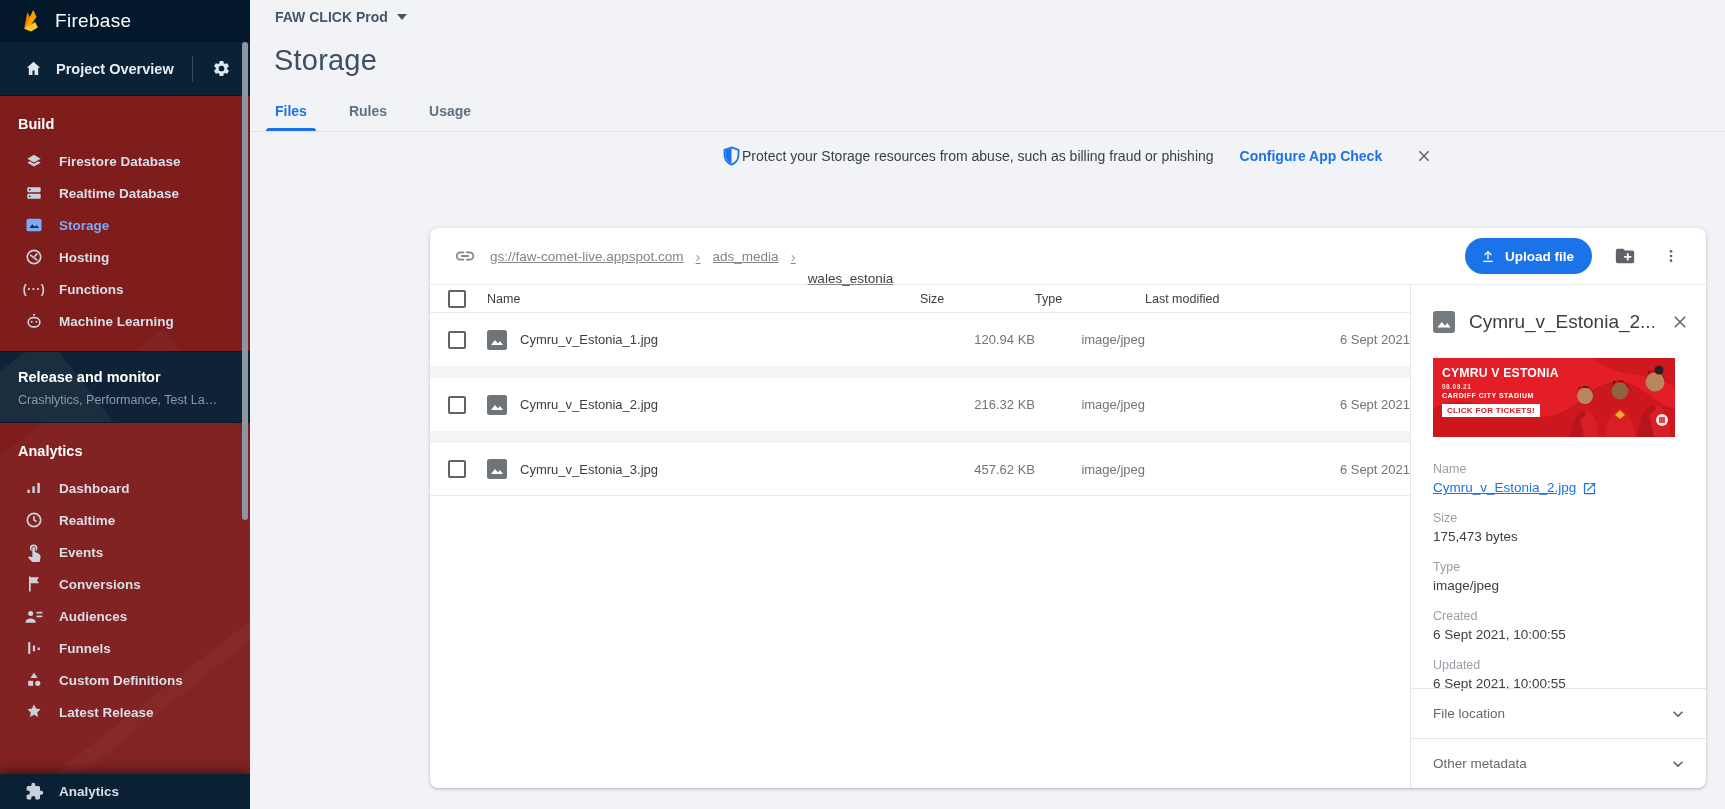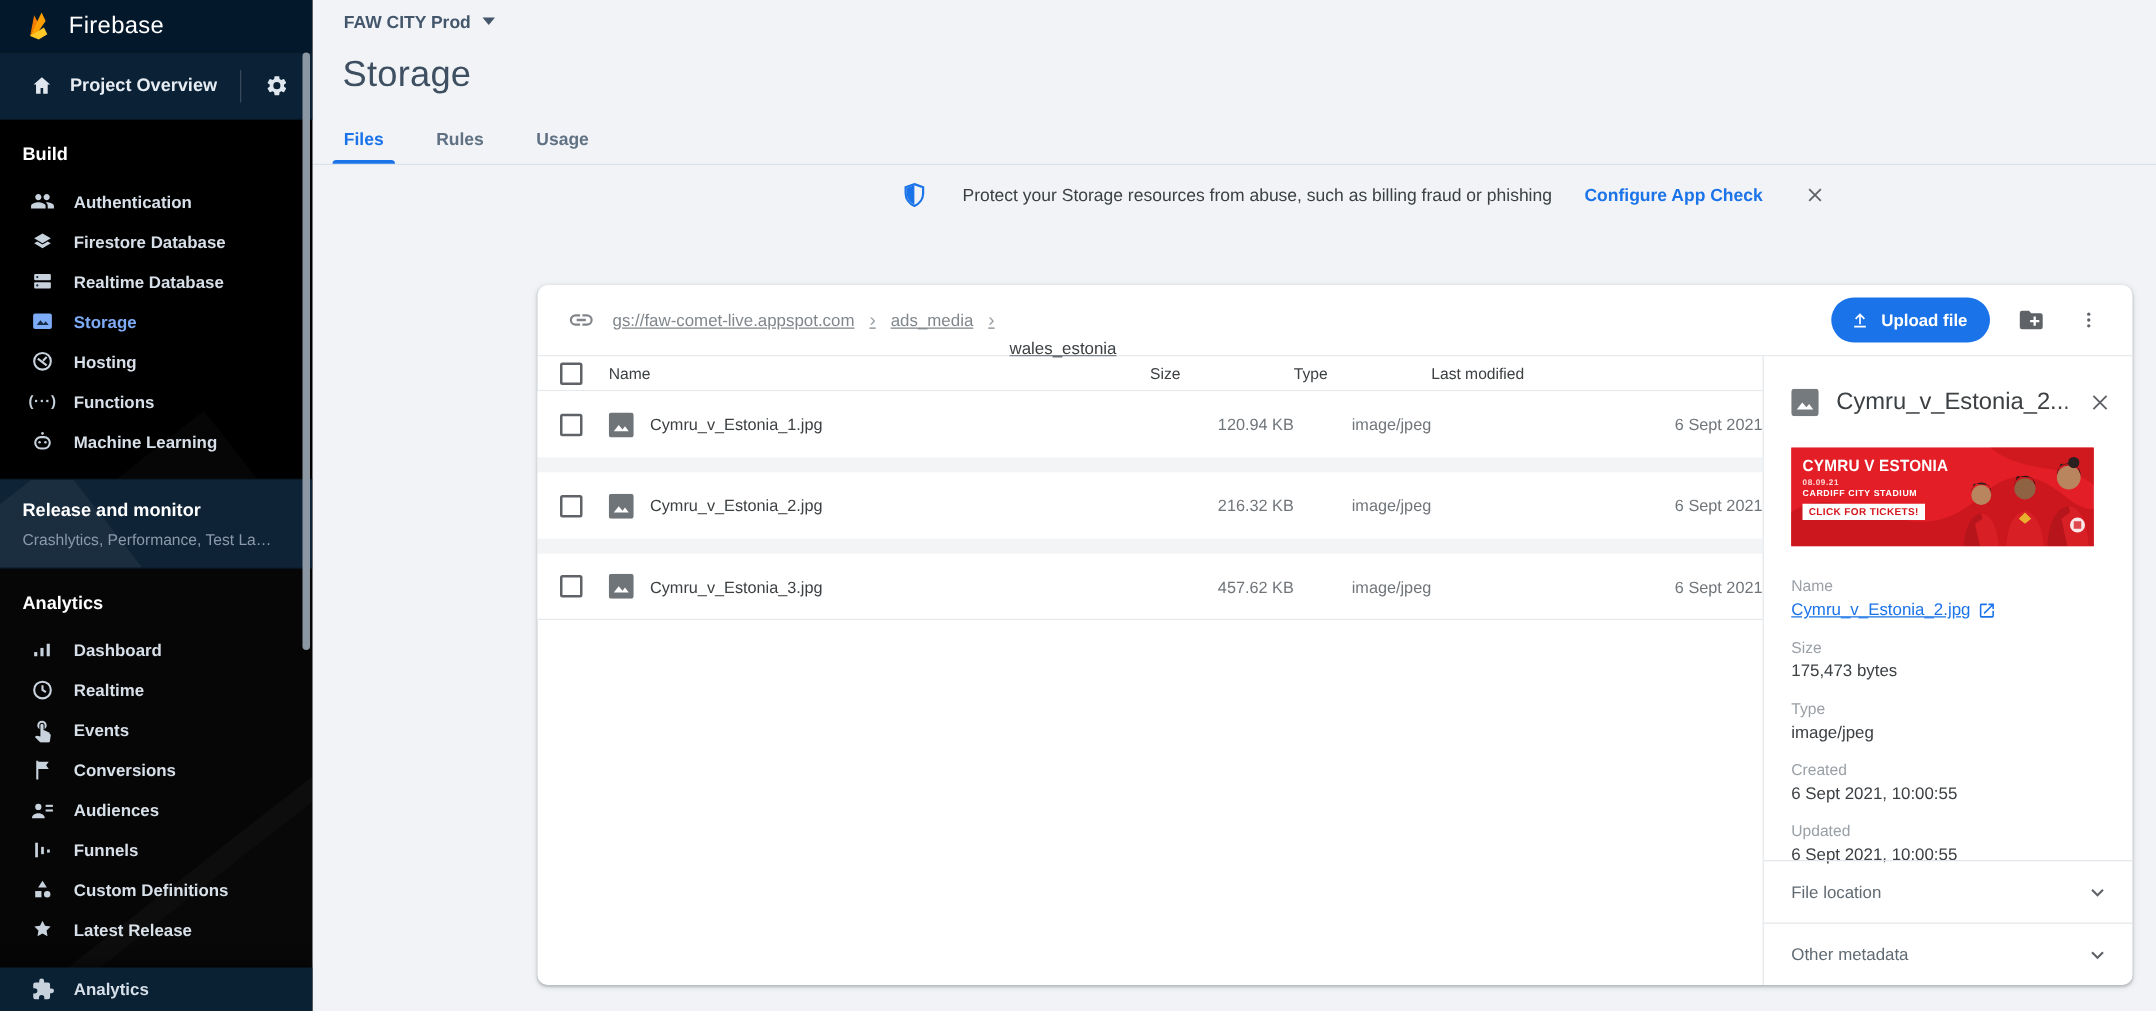--- a/index.html
+++ b/index.html
@@ -7,21 +7,21 @@
   body {
     position: relative; overflow: hidden;
     background: #f1f3f6;
     font-family: "Liberation Sans","DejaVu Sans",sans-serif;
     -webkit-font-smoothing: antialiased;
   }
   svg { display:block; }
   .clickable { cursor: pointer; }
 
   
-  .sidebar { position:absolute; left:0; top:0; width:250px; height:809px; background:#000000; overflow:hidden; z-index:10; }
+  .sidebar { position:absolute; left:0; top:0; width:250px; height:809px; background:#7f1d1d; overflow:hidden; z-index:10; }
   .sb-top { height:42px; background:#04182b; display:flex; align-items:center; padding-left:20px; gap:13px; }
   .brand { font-size:19px; color:#fff; letter-spacing:.3px; }
   .sb-project { height:54px; background:#0b2236; border-bottom:1px solid rgba(0,0,0,.35); display:flex; align-items:center; padding:0 14px 0 24px; gap:13px; }
   .sb-project-label { flex:1; font-size:14.5px; font-weight:bold; color:#e8edf3; }
   .sb-vdiv { width:1px; height:26px; background:rgba(255,255,255,.18); }
   .sb-gearbtn { width:30px; height:30px; display:flex; align-items:center; justify-content:center; }
   .sb-body { position:absolute; top:96px; left:0; right:0; bottom:0; overflow:hidden; }
   .deco { position:absolute; background:rgba(255,255,255,.025); transform:rotate(-38deg); pointer-events:none; }
   .deco1 { width:420px; height:300px; left:-120px; top:330px; }
   .deco2 { width:380px; height:260px; left:60px; top:560px; background:rgba(255,255,255,.03); }
@@ -43,21 +43,21 @@
   .project-select { position:absolute; left:25px; top:9px; display:flex; align-items:center; gap:9px; font-size:14px; font-weight:bold; color:#44566b; }
   .caret-down { width:0; height:0; border-left:5px solid transparent; border-right:5px solid transparent; border-top:6px solid #44566b; }
   .page-title { position:absolute; left:24px; top:44px; font-size:29px; font-weight:normal; color:#3e4f62; letter-spacing:.2px; }
   .tabs { position:absolute; left:16px; top:92px; display:flex; gap:24px; z-index:2; }
   .tab { position:relative; padding:11px 9px 12px; font-size:14px; font-weight:bold; color:#5f7183; }
   .tab.active { color:#1a73e8; }
   .tab.active::after { content:""; position:absolute; left:0; right:0; bottom:0; height:3px; background:#1a73e8; border-radius:3px 3px 0 0; }
   .tabs-border { position:absolute; left:0; right:0; top:131px; height:1px; background:#dde3ea; }
 
   .banner { position:absolute; left:471px; top:141px; height:30px; display:flex; align-items:center; }
-  .banner-text { font-size:14px; color:#3c4043; margin-left:28px; }
+  .banner-text { font-size:14px; color:#3c4043; margin-left:0; }
   .banner-link { font-size:14px; font-weight:bold; color:#1a73e8; margin-left:26px; }
   .banner-close { margin-left:31px; width:22px; height:22px; display:flex; align-items:center; justify-content:center; }
 
   
   .card { position:absolute; left:180px; top:228px; width:1276px; height:560px; background:#fff; border-radius:8px; box-shadow:0 1px 2px rgba(60,64,67,.25), 0 1px 5px rgba(60,64,67,.12); }
   .card-header { position:absolute; top:0; left:0; right:0; height:57px; border-bottom:1px solid #e8ebee; display:flex; align-items:center; padding:0 22px 0 24px; gap:14px; }
   .crumbs { display:flex; align-items:center; gap:12px; font-size:13.5px; color:#80868b;text-decoration:underline; }
   .crumb-sep { font-size:15px; color:#9aa0a6; }
   .crumb-current { color:#3c4043;margin-top:44px; }
   .hdr-actions { margin-left:auto; display:flex; align-items:center; gap:20px; }
@@ -127,28 +127,20 @@
 
   <div class="sb-body">
     <div class="deco deco1"></div>
     <div class="deco deco2"></div>
 
     <div class="sb-label">Build</div>
 
     <div class="sbrow clickable">
       <span class="ic">
           <svg width="20" height="20" viewBox="0 0 24 24">
-            <path fill="currentColor" d="M16 11c1.66 0 2.99-1.34 2.99-3S17.66 5 16 5s-3 1.34-3 3 1.34 3 3 3zm-8 0c1.66 0 2.99-1.34 2.99-3S9.66 5 8 5 5 6.34 5 8s1.34 3 3 3zm0 2c-2.33 0-7 1.17-7 3.5V19h14v-2.5c0-2.33-4.67-3.5-7-3.5zm8 0c-.29 0-.62.02-.97.05 1.16.84 1.97 1.97 1.97 3.45V19h6v-2.5c0-2.33-4.67-3.5-7-3.5z"></path>
-          </svg>
-        </span>
-      <span>Authentication</span>
-    </div>
-    <div class="sbrow clickable">
-      <span class="ic">
-          <svg width="20" height="20" viewBox="0 0 24 24">
             <path fill="currentColor" d="M4 9.2 12 4.6l8 4.6-8 4.6zM4 14l3-1.7 5 2.9 5-2.9L20 14l-8 4.6z"></path>
           </svg>
         </span>
       <span>Firestore Database</span>
     </div>
     <div class="sbrow clickable">
       <span class="ic">
           <svg width="20" height="20" viewBox="0 0 24 24">
             <rect x="4" y="5" width="16" height="6" rx="1" fill="currentColor"></rect>
             <rect x="4" y="13" width="16" height="6" rx="1" fill="currentColor"></rect>
@@ -286,21 +278,21 @@
       </span>
     <span>Analytics</span>
   </div>
 
   <div class="sb-thumb clickable"></div>
 </div>
 
 <div class="main">
 
   <div class="project-select clickable">
-    <span>FAW CITY Prod</span>
+    <span>FAW CLICK Prod</span>
     <span class="caret-down"></span>
   </div>
 
   <div class="page-title">Storage</div>
 
   <div class="tabs">
     <div class="tab active clickable">Files</div>
     <div class="tab clickable">Rules</div>
     <div class="tab clickable">Usage</div>
   </div>

